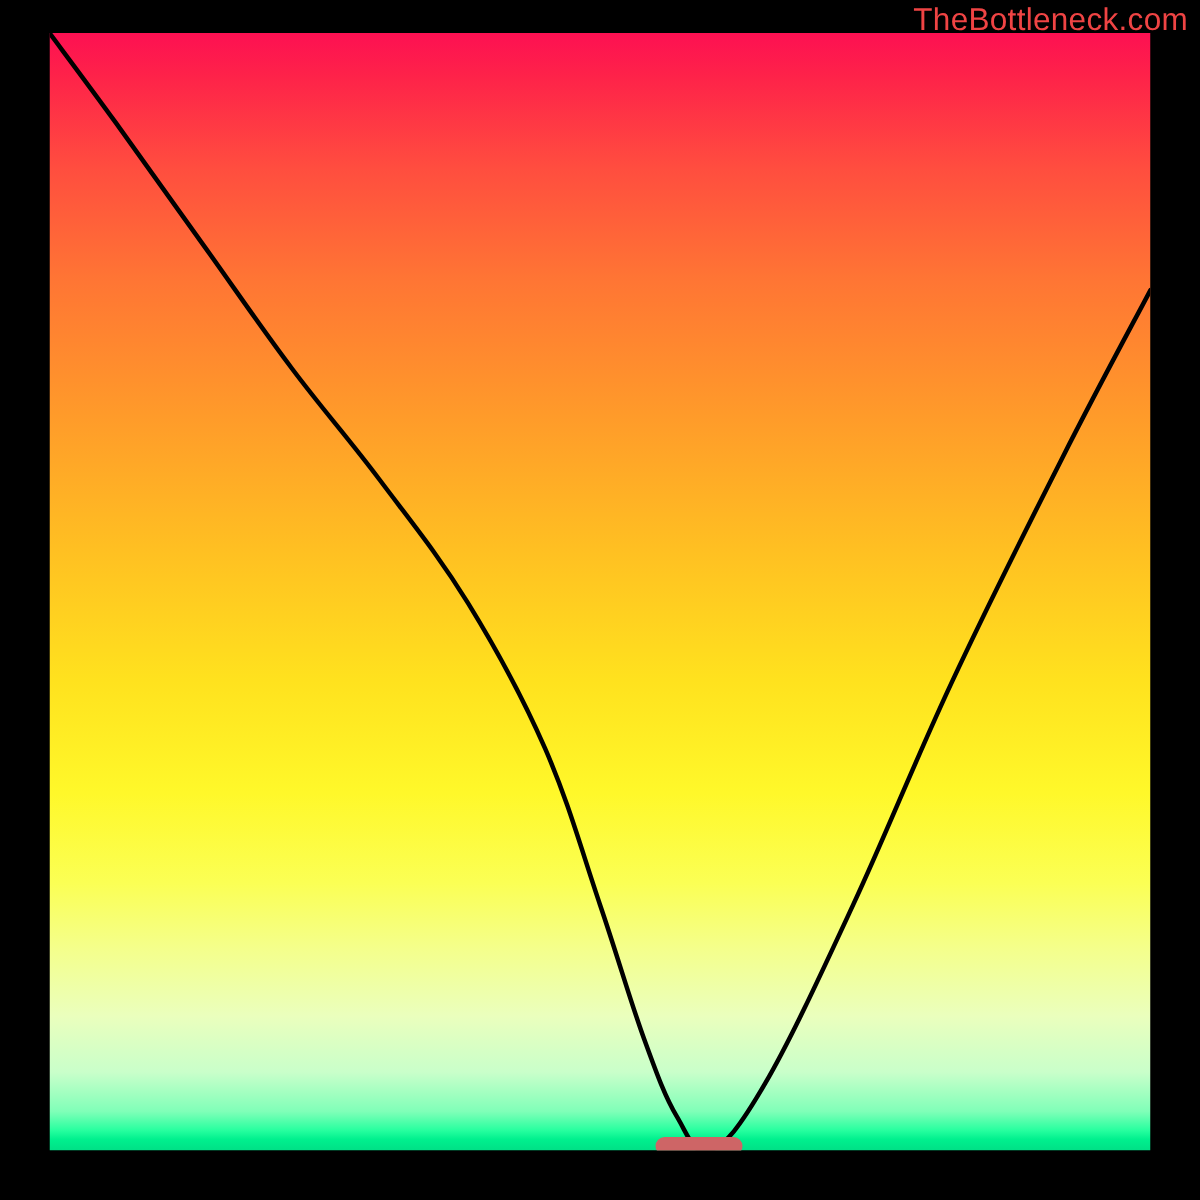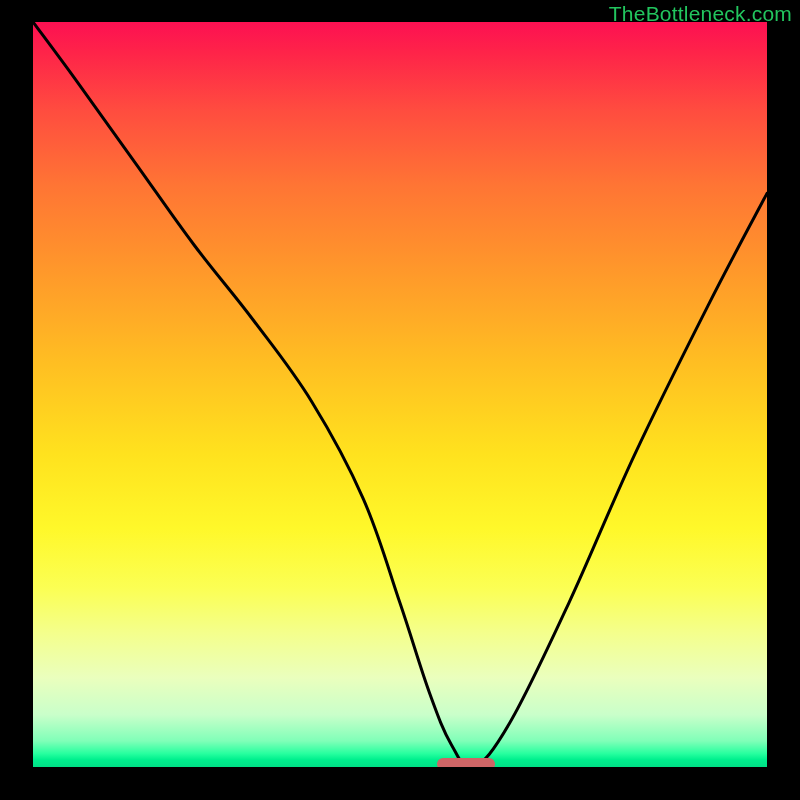--- a/index.html
+++ b/index.html
@@ -14,21 +14,21 @@
   .frame {
     position: relative;
     width: 800px;
     height: 800px;
     background: #000;
   }
   .watermark {
     position: absolute;
     top: 2px;
     right: 8px;
-    color: #22c55e;
+    color: #ef4444;
     font-size: 21px;
     font-weight: 500;
     letter-spacing: 0.2px;
     z-index: 4;
   }
   .plot {
     position: absolute;
     left: 33px;
     top: 22px;
     width: 734px;

